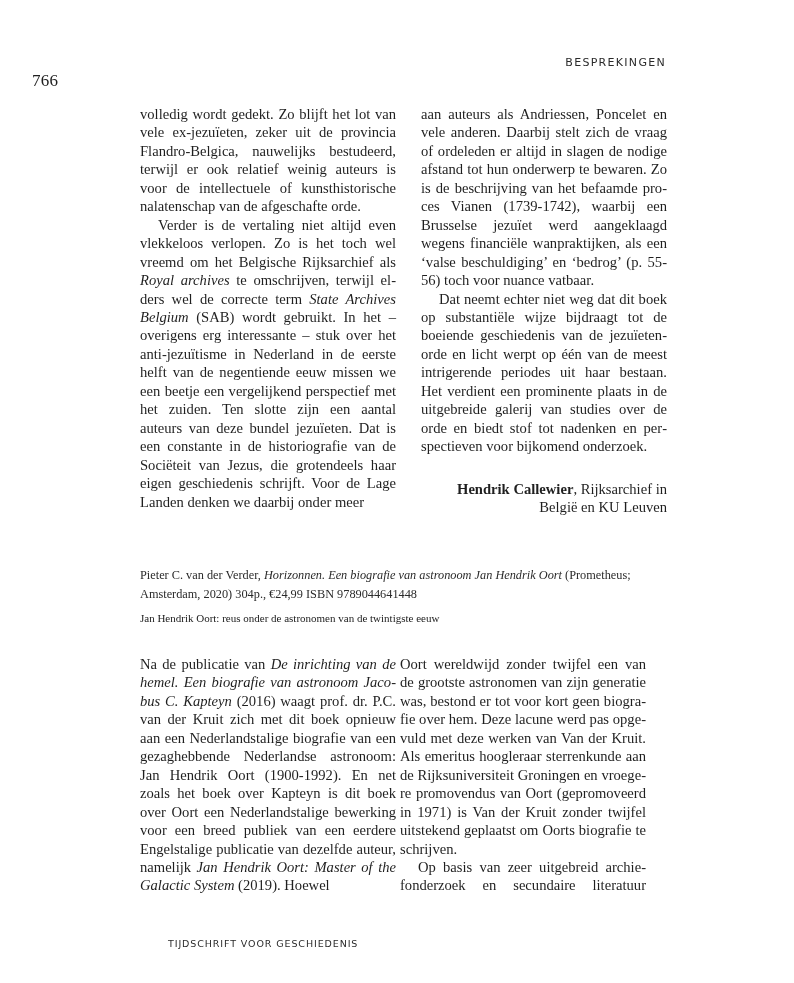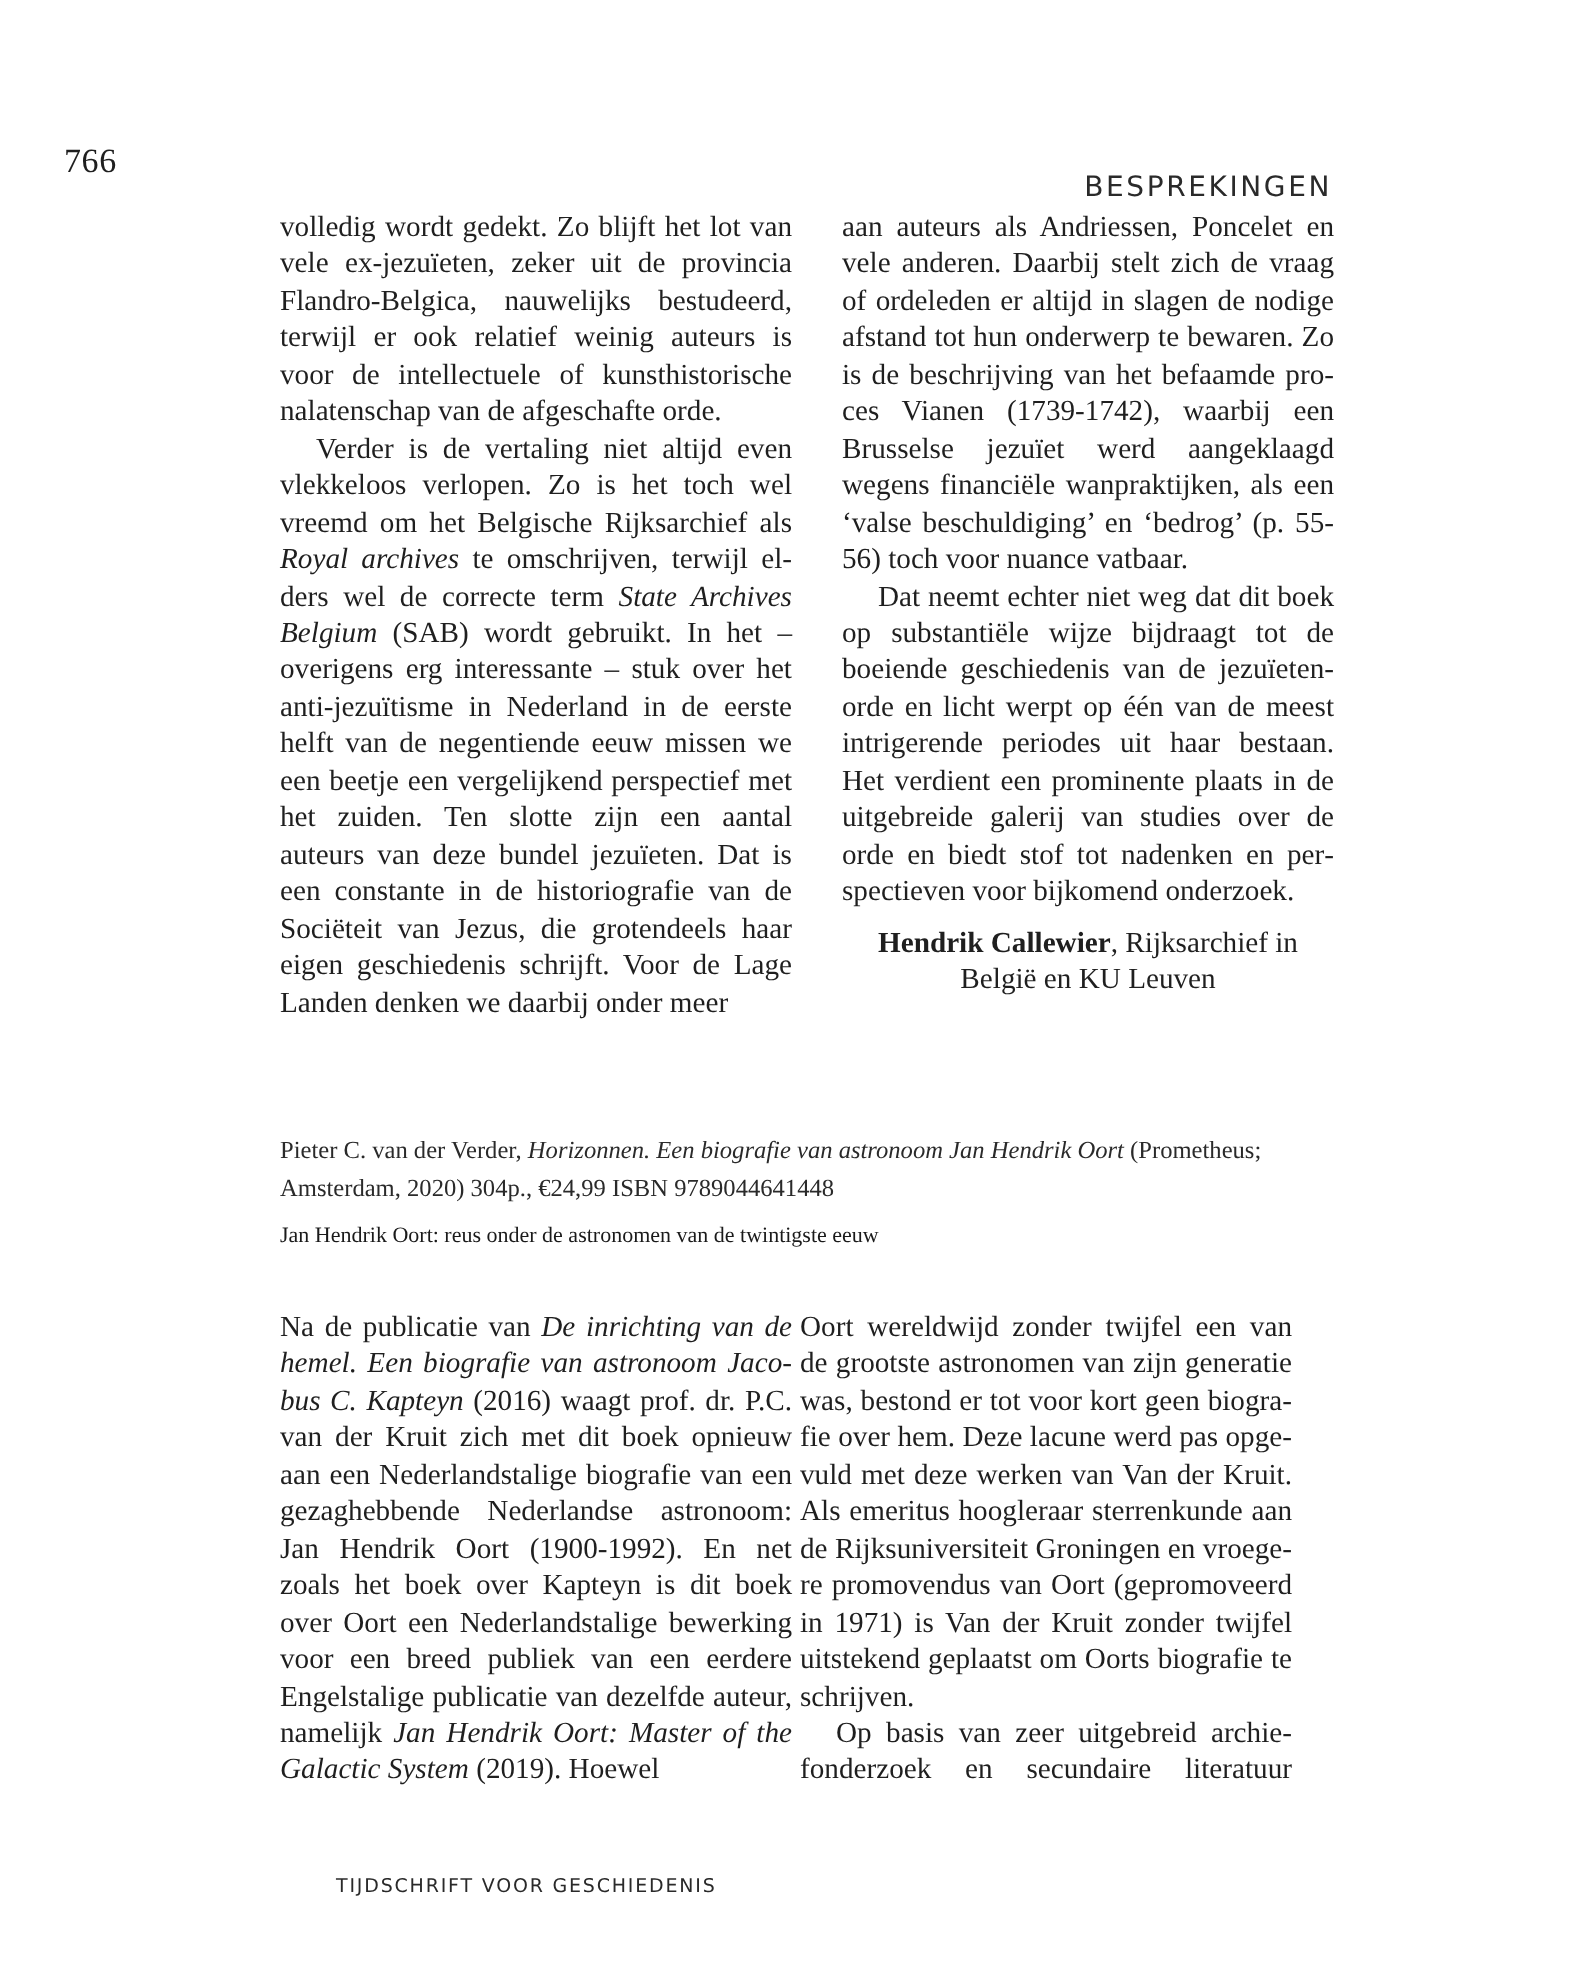--- a/index.html
+++ b/index.html
@@ -6,32 +6,32 @@
     body {
       width: 794px; height: 983px; position: relative; overflow: hidden;
       font-family: "Liberation Serif", "DejaVu Serif", serif;
       color: #1f1f1f;
     }
     .page-number {
       position: absolute; left: 32px; top: 71px;
       font-size: 17px; letter-spacing: 0.3px;
     }
     .running-head {
-      position: absolute; right: 128px; top: 86px;
+      position: absolute; right: 128px; top: 56px;
       font-family: "DejaVu Sans", "Liberation Sans", sans-serif;
-      font-size: 14px; letter-spacing: 1.3px; color: #2a2a2a; text-align: center;
+      font-size: 11px; letter-spacing: 1.3px; color: #2a2a2a; text-align: center;
     }
     .col {
       position: absolute; width: 256px;
       font-size: 14.6px; line-height: 18.45px;
       text-align: justify; hyphens: manual;
     }
     .col p { margin: 0; }
     .col p.indent { text-indent: 18px; }
-    .col .signature { margin-top: 7px; text-align: center; }
+    .col .signature { margin-top: 24px; text-align: right; }
     .col-a1 { left: 140px; top: 105px; }
     .col-a2 { left: 421px; top: 105px; width: 246px; }
     .col-b1 { left: 140px; top: 655px; }
     .col-b2 { left: 400px; top: 655px; width: 246px; }
     .biblio {
       position: absolute; left: 140px; top: 566px; width: 520px;
       font-size: 12.3px; line-height: 18.5px; color: #2a2a2a;
     }
     .review-title {
       position: absolute; left: 140px; top: 612px; width: 540px;

